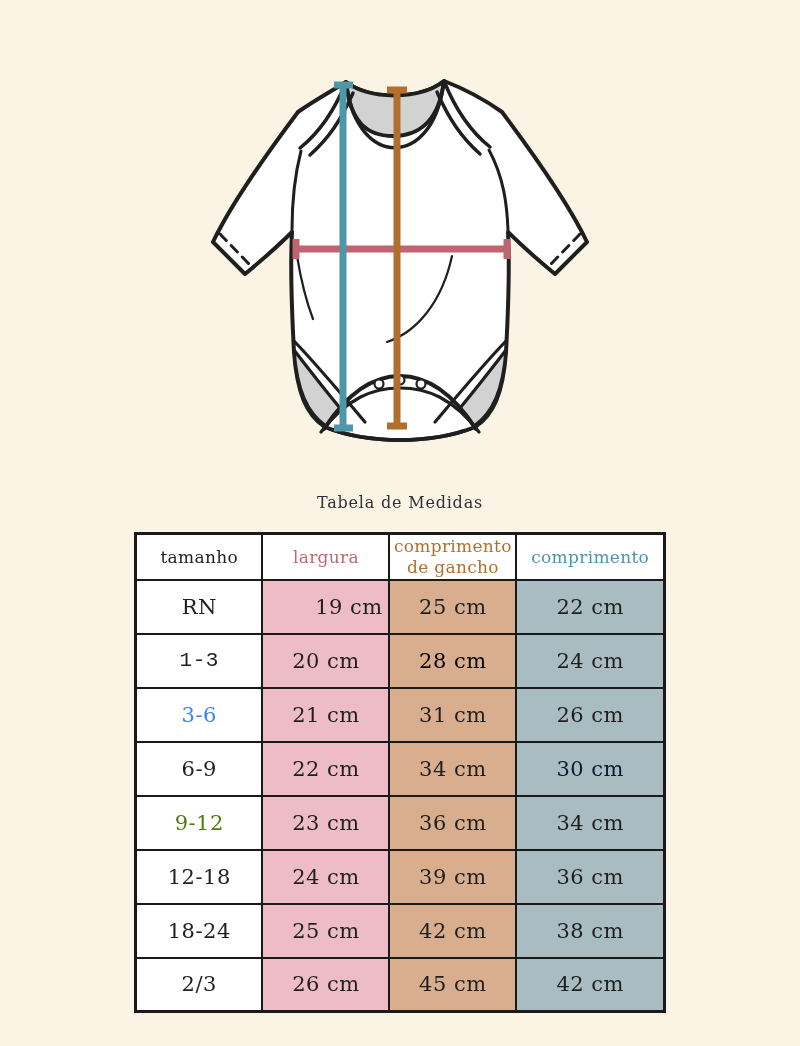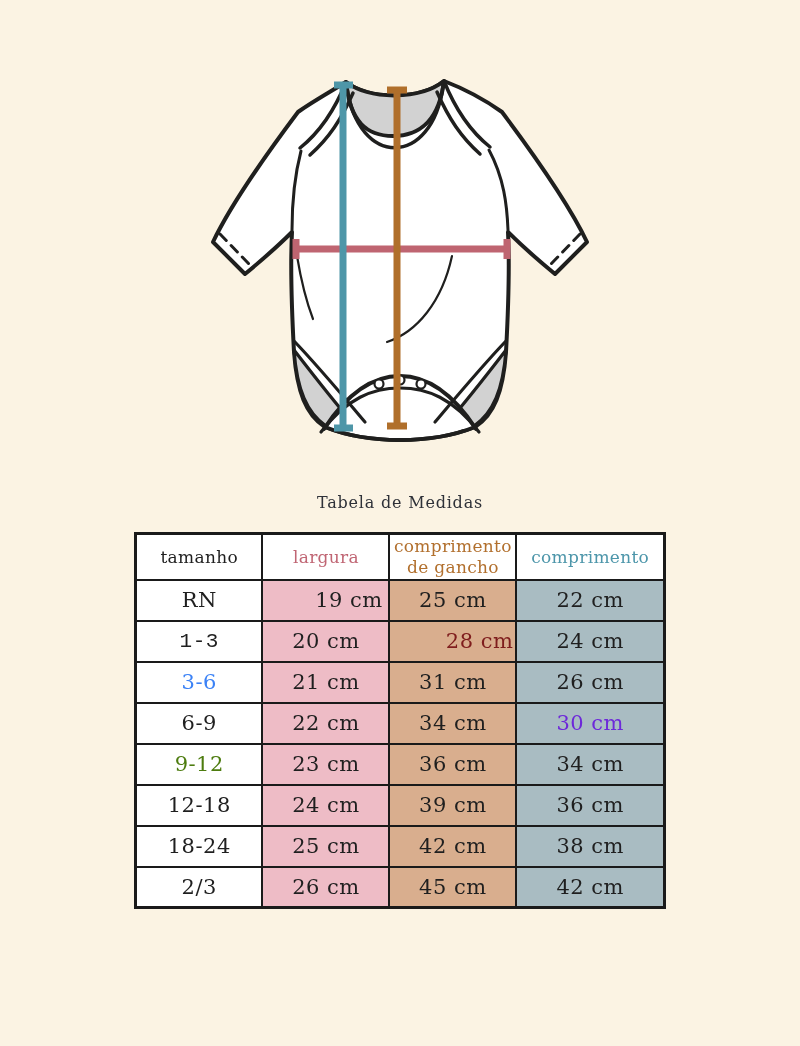--- a/index.html
+++ b/index.html
@@ -24,21 +24,21 @@
     border:3px solid var(--border);
   }
   table.measures col.c0{width:24%;} table.measures col.c1{width:24%;}
   table.measures col.c2{width:24%;} table.measures col.c3{width:28%;}
   table.measures th, table.measures td{
     border:2px solid var(--border);text-align:center;vertical-align:middle;padding:0 2px;
   }
   table.measures th{
     height:46px;font-weight:normal;font-size:17px;line-height:1.2;letter-spacing:0.3px;background:#ffffff;
   }
-  table.measures td{height:41px;font-size:21px;letter-spacing:0.5px;}
+  table.measures td{height:54px;font-size:21px;letter-spacing:0.5px;}
 </style>
 </head>
 <body>
 
 <figure class="illustration">
   <svg viewBox="0 0 420 420">
 
     <path d="M 156,22 C 140,32 122,42 108,52 C 78,92 42,142 23,182 L 55,214
          C 72,200 88,186 102,172 C 100,210 102,255 104,292
          C 107,332 116,355 135,367 C 160,377 185,380 210,380 C 235,380 260,377 285,367
@@ -131,34 +131,34 @@
   <tbody>
       <tr>
     <td style="background: rgb(255, 255, 255); color: rgb(31, 31, 31);">RN</td>
     <td style="background: rgb(238, 188, 198); color: rgb(31, 31, 31); padding-left: 48px;">19 cm</td>
     <td style="background: rgb(217, 174, 142); color: rgb(31, 31, 31);">25 cm</td>
     <td style="background: rgb(169, 188, 194); color: rgb(31, 31, 31);">22 cm</td>
   </tr>
       <tr>
     <td style="background: rgb(255, 255, 255); color: rgb(31, 31, 31); font-family: Liberation Mono, monospace;">1-3</td>
     <td style="background: rgb(238, 188, 198); color: rgb(31, 31, 31);">20 cm</td>
-    <td style="background: rgb(217, 174, 142); color: #7f1d1d; text-align: right;">28 cm</td>
+    <td style="background: rgb(217, 174, 142); color: #000000;">28 cm</td>
     <td style="background: rgb(169, 188, 194); color: rgb(31, 31, 31);">24 cm</td>
   </tr>
       <tr>
     <td style="background: rgb(255, 255, 255); color: #3b82f6;">3-6</td>
     <td style="background: rgb(238, 188, 198); color: rgb(31, 31, 31);">21 cm</td>
     <td style="background: rgb(217, 174, 142); color: rgb(31, 31, 31);">31 cm</td>
     <td style="background: rgb(169, 188, 194); color: rgb(31, 31, 31);">26 cm</td>
   </tr>
       <tr>
     <td style="background: rgb(255, 255, 255); color: rgb(31, 31, 31);">6-9</td>
     <td style="background: rgb(238, 188, 198); color: rgb(31, 31, 31);">22 cm</td>
     <td style="background: rgb(217, 174, 142); color: rgb(31, 31, 31);">34 cm</td>
-    <td style="background: rgb(169, 188, 194); color: #6d28d9; text-align: center;">30 cm</td>
+    <td style="background: rgb(169, 188, 194); color: #0f172a; text-align: center;">30 cm</td>
   </tr>
       <tr>
     <td style="background: rgb(255, 255, 255); color: #4d7c0f;">9-12</td>
     <td style="background: rgb(238, 188, 198); color: rgb(31, 31, 31);">23 cm</td>
     <td style="background: rgb(217, 174, 142); color: rgb(31, 31, 31);">36 cm</td>
     <td style="background: rgb(169, 188, 194); color: rgb(31, 31, 31);">34 cm</td>
   </tr>
       <tr>
     <td style="background: rgb(255, 255, 255); color: rgb(31, 31, 31);">12-18</td>
     <td style="background: rgb(238, 188, 198); color: rgb(31, 31, 31);">24 cm</td>

